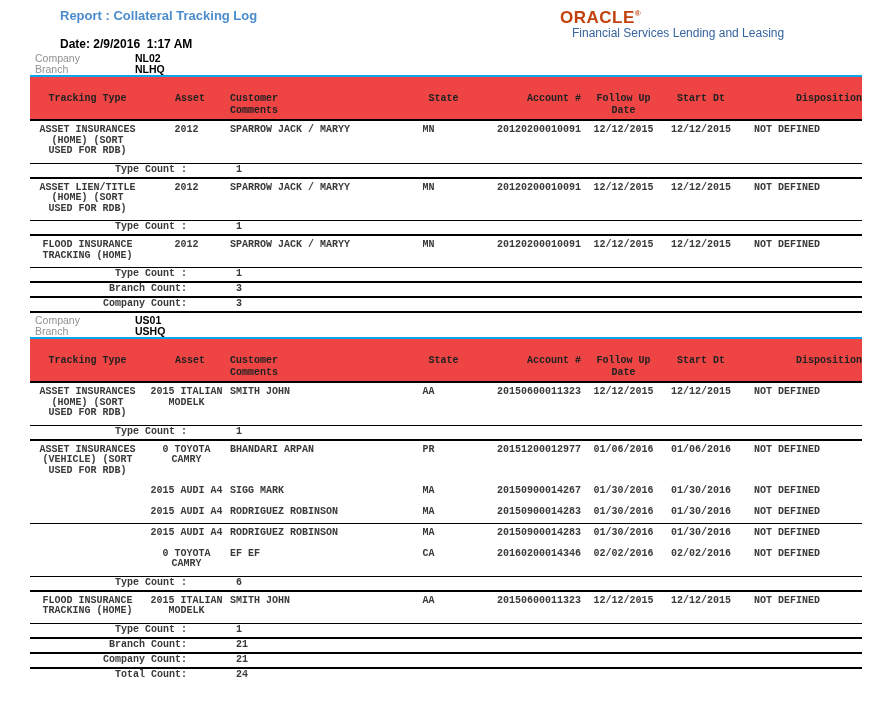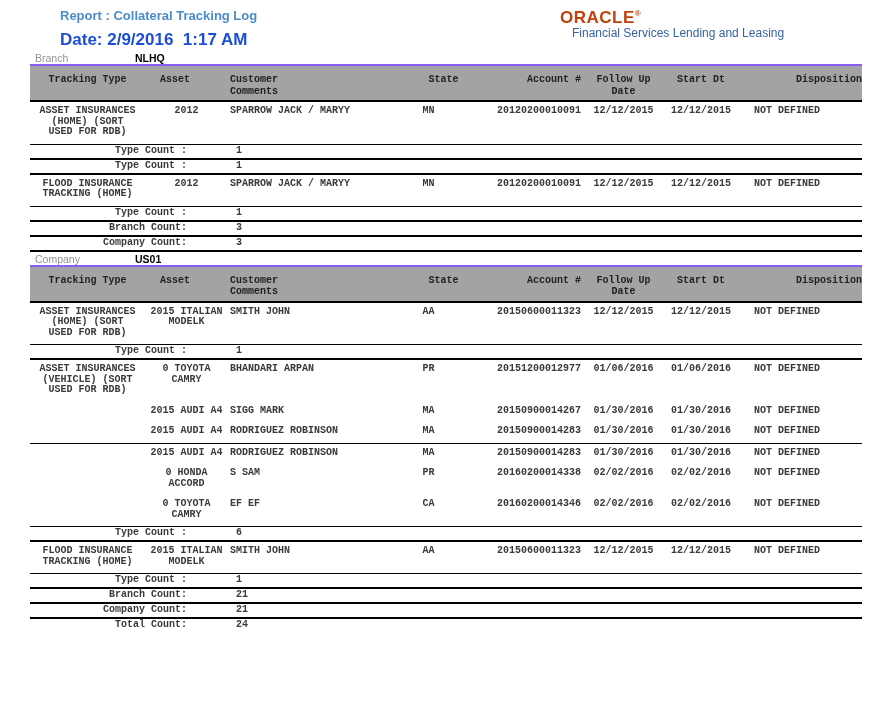--- a/index.html
+++ b/index.html
@@ -2,42 +2,42 @@
 <html lang="en"><head>
 <meta charset="utf-8">
 <title>Collateral Tracking Log</title>
 <style>
   html,body{margin:0;padding:0;background:#fff;}
   body{width:887px;height:727px;overflow:hidden;font-family:"Liberation Sans",sans-serif;}
   .page{position:relative;width:887px;height:727px;background:#fff;text-decoration:underline;}
 
   .report-header{position:absolute;left:60px;top:8px;}
   .report-title{font-size:13px;font-weight:bold;color:#4a8ccc;}
-  .report-date{font-size:17px;font-weight:bold;color:#1d4ed8;margin-top:7px;white-space:pre-wrap;}
+  .report-date{font-size:12px;font-weight:bold;color:#000000;margin-top:14px;white-space:pre-wrap;}
 
   .logo{position:absolute;left:560px;top:6px;}
   .logo-word{font-size:17px;font-weight:bold;color:#c2410c;letter-spacing:.5px;line-height:16px;}
   .logo-word sup{font-size:8px;font-weight:bold;}
   .logo-subtitle{font-size:12px;color:#35649f;margin-left:12px;margin-top:0;}
 
   .report-content{position:absolute;left:30px;top:53px;width:832px;}
   .section + .section{margin-top:2px;}
 
   .info-row{font-size:10.5px;line-height:10px;height:10px;padding-left:5px;margin-bottom:1px;}
   .info-label{display:inline-block;width:100px;color:#909090;}
   .info-value{font-weight:bold;color:#000;}
 
   table.report-table{border-collapse:collapse;table-layout:fixed;width:832px;
     font-family:"Liberation Mono","DejaVu Sans Mono",monospace;font-size:10px;font-weight:bold;color:#3a3a3a;}
   table.report-table th, table.report-table td{vertical-align:top;overflow:hidden;}
 
-  .header-band th{background:#a3a3a3;border-top:2px solid #8b5cf6;border-bottom:2px solid #000;
-    font-size:10px;line-height:11.5px;padding:8px 0 3px;white-space:pre-line;color:#222;}
+  .header-band th{background:#ef4444;border-top:2px solid #0ea5e9;border-bottom:2px solid #000;
+    font-size:10px;line-height:11.5px;padding:16px 0 3px;white-space:pre-line;color:#222;}
   .header-band th.col-tracking{text-align:center;}
-  .header-band th.col-asset{padding-right:23px;}
+  .header-band th.col-asset{text-align:right;padding-right:23px;}
   .header-band th.col-customer{text-align:left;padding-left:2px;}
   .header-band th.col-state{text-align:center;padding-left:30px;}
   .header-band th.col-account{text-align:right;padding-right:4px;}
   .header-band th.col-follow{text-align:center;}
   .header-band th.col-start{text-align:center;}
   .header-band th.col-dispo{text-align:right;padding-left:12px;}
 
   .data-row td{padding:4px 0 6px;line-height:10.5px;}
   .data-row td.col-tracking{text-align:center;white-space:pre-line;}
   .data-row td.col-asset{text-align:center;white-space:pre-line;}
@@ -61,20 +61,21 @@
   <div class="report-header">
     <div class="report-title">Report : Collateral Tracking Log</div>
     <div class="report-date">Date: 2/9/2016  1:17 AM</div>
   </div>
   <div class="logo">
     <div class="logo-word"><span>ORACLE</span><sup>®</sup></div>
     <div class="logo-subtitle">Financial Services Lending and Leasing</div>
   </div>
   <div class="report-content" id="report-content">
       <div class="section">
+        <div class="info-row"><span class="info-label">Company</span><span class="info-value">NL02</span></div>
         <div class="info-row"><span class="info-label">Branch</span><span class="info-value">NLHQ</span></div>
         <table class="report-table">
           <colgroup>
             <col width="115">
             <col width="83">
             <col width="162">
             <col width="77">
             <col width="118">
             <col width="77">
             <col width="78">
@@ -105,20 +106,32 @@
               <td class="col-account">20120200010091</td>
               <td class="col-follow">12/12/2015</td>
               <td class="col-start">12/12/2015</td>
               <td class="col-dispo">NOT DEFINED</td>
             </tr>
             <tr class="count-row">
               <td class="count-label" colspan="2">Type Count :</td>
               <td class="count-value">1</td>
               <td class="count-fill" colspan="5"></td>
             </tr>
+            <tr class="data-row">
+              <td class="col-tracking">ASSET LIEN/TITLE
+(HOME) (SORT
+USED FOR RDB)</td>
+              <td class="col-asset">2012</td>
+              <td class="col-customer">SPARROW JACK / MARYY</td>
+              <td class="col-state">MN</td>
+              <td class="col-account">20120200010091</td>
+              <td class="col-follow">12/12/2015</td>
+              <td class="col-start">12/12/2015</td>
+              <td class="col-dispo">NOT DEFINED</td>
+            </tr>
             <tr class="count-row">
               <td class="count-label" colspan="2">Type Count :</td>
               <td class="count-value">1</td>
               <td class="count-fill" colspan="5"></td>
             </tr>
             <tr class="data-row">
               <td class="col-tracking">FLOOD INSURANCE
 TRACKING (HOME)</td>
               <td class="col-asset">2012</td>
               <td class="col-customer">SPARROW JACK / MARYY</td>
@@ -141,20 +154,21 @@
             <tr class="count-row">
               <td class="count-label" colspan="2">Company Count:</td>
               <td class="count-value">3</td>
               <td class="count-fill" colspan="5"></td>
             </tr>
           </tbody>
         </table>
       </div>
       <div class="section">
         <div class="info-row"><span class="info-label">Company</span><span class="info-value">US01</span></div>
+        <div class="info-row"><span class="info-label">Branch</span><span class="info-value">USHQ</span></div>
         <table class="report-table">
           <colgroup>
             <col width="115">
             <col width="83">
             <col width="162">
             <col width="77">
             <col width="118">
             <col width="77">
             <col width="78">
             <col width="122">
@@ -230,31 +244,20 @@
               <td class="col-asset">2015 AUDI A4</td>
               <td class="col-customer">RODRIGUEZ ROBINSON</td>
               <td class="col-state">MA</td>
               <td class="col-account">20150900014283</td>
               <td class="col-follow">01/30/2016</td>
               <td class="col-start">01/30/2016</td>
               <td class="col-dispo">NOT DEFINED</td>
             </tr>
             <tr class="data-row">
               <td class="col-tracking"></td>
-              <td class="col-asset">0 HONDA
-ACCORD</td>
-              <td class="col-customer">S SAM</td>
-              <td class="col-state">PR</td>
-              <td class="col-account">20160200014338</td>
-              <td class="col-follow">02/02/2016</td>
-              <td class="col-start">02/02/2016</td>
-              <td class="col-dispo">NOT DEFINED</td>
-            </tr>
-            <tr class="data-row">
-              <td class="col-tracking"></td>
               <td class="col-asset">0 TOYOTA
 CAMRY</td>
               <td class="col-customer">EF EF</td>
               <td class="col-state">CA</td>
               <td class="col-account">20160200014346</td>
               <td class="col-follow">02/02/2016</td>
               <td class="col-start">02/02/2016</td>
               <td class="col-dispo">NOT DEFINED</td>
             </tr>
             <tr class="count-row">

